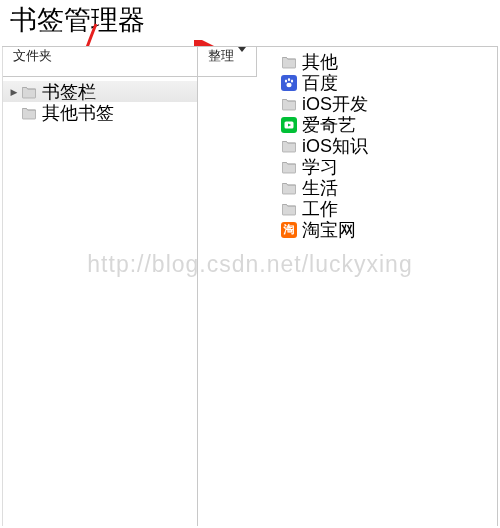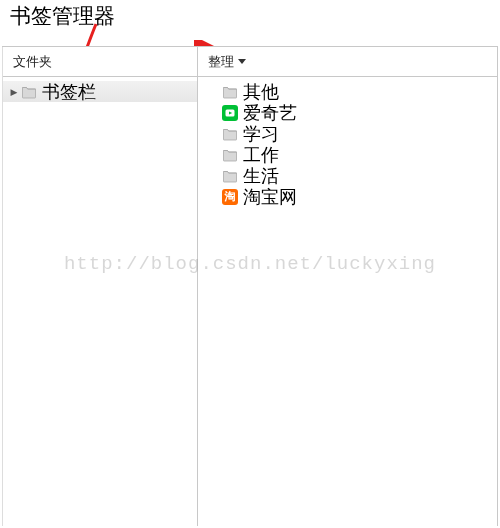--- a/index.html
+++ b/index.html
@@ -8,46 +8,46 @@
     font-family: "Helvetica Neue", Arial, "PingFang SC", "Microsoft YaHei", sans-serif;
     font-size: 13px;
     color: #000;
     width: 500px;
     height: 528px;
     position: relative;
   }
   .title-anno {
     position: absolute;
     top: 2px; left: 10px;
-    font-size: 21px;
+    font-size: 27px;
     font-family: "SimSun", serif;
     color: #000;
     text-align: center;
   }
   .pane {
     position: absolute;
     top: 46px; left: 2px; right: 2px; bottom: 2px;
     border-top: 1px solid #c8c8c8;
     display: flex;
   }
   .col-left {
     width: 196px;
     display: flex;
     flex-direction: column;
     border-left: 1px solid #ddd; 
   }
   .col-right {
     flex: 1;
     display: flex;
-    flex-direction: column;
+    flex-direction: row;
   }
   .header {
     height: 30px;
     display: flex;
-    align-items: center;
+    align-items: flex-start;
     border-bottom: 1px solid #c8c8c8;
     border-right: 1px solid #c8c8c8;
     padding: 0 10px;
     font-size: 13px;
     color: #222;
     background: #fff;
   }
   .header .label { margin-right: 2px; }
   .body {
     flex: 1;
@@ -109,23 +109,23 @@
     border-right: 4px solid transparent;
     border-top: 5px solid #333;
     margin-left: 2px;
   }
 
   
   .wm {
     position: absolute;
     left: 50%; top: 50%;
     transform: translate(-50%, -50%);
-    font-size: 19px;
+    font-size: 23px;
     color: rgba(140,140,140,0.35);
-    font-family: Liberation Mono, monospace;
+    font-family: Liberation Sans, sans-serif;
     letter-spacing: 1px;
     pointer-events: none;
     white-space: nowrap;
   }
 
   
   .arrow { position: absolute; pointer-events: none; }
 </style>
 </head>
 <body>
@@ -159,74 +159,113 @@
       <div class="row selected">
         <span class="tri">▶</span>
         <span class="icon folder">
             <svg width="16" height="16" viewBox="0 0 16 16">
     <path d="M1.5 3.5 h4 l1.2 1.5 H14.5 v8.5 a0.5 0.5 0 0 1 -0.5 0.5 H2 a0.5 0.5 0 0 1 -0.5 -0.5 Z" fill="#d8d8d8" stroke="#a9a9a9" stroke-width="0.8"></path>
     <path d="M1.5 3.5 h4 l1.2 1.5 H14.5" fill="none" stroke="#a9a9a9" stroke-width="0.8"></path>
   </svg>
           </span>
         <span class="text">书签栏</span>
       </div>
+      <div class="row indent">
+        <span class="tri">▶</span>
+        <span class="icon folder">
+            <svg width="16" height="16" viewBox="0 0 16 16">
+    <path d="M1.5 3.5 h4 l1.2 1.5 H14.5 v8.5 a0.5 0.5 0 0 1 -0.5 0.5 H2 a0.5 0.5 0 0 1 -0.5 -0.5 Z" fill="#d8d8d8" stroke="#a9a9a9" stroke-width="0.8"></path>
+    <path d="M1.5 3.5 h4 l1.2 1.5 H14.5" fill="none" stroke="#a9a9a9" stroke-width="0.8"></path>
+  </svg>
+          </span>
+        <span class="text">其他书签</span>
+      </div>
     </div>
   </div>
 
   <div class="col-right">
     <div class="header">
       <span class="label">整理</span>
       <span class="dd"></span>
     </div>
     <div class="body" id="right-list">
 
     <div class="row">
           <span class="icon folder">
             <svg width="16" height="16" viewBox="0 0 16 16">
     <path d="M1.5 3.5 h4 l1.2 1.5 H14.5 v8.5 a0.5 0.5 0 0 1 -0.5 0.5 H2 a0.5 0.5 0 0 1 -0.5 -0.5 Z" fill="#d8d8d8" stroke="#a9a9a9" stroke-width="0.8"></path>
     <path d="M1.5 3.5 h4 l1.2 1.5 H14.5" fill="none" stroke="#a9a9a9" stroke-width="0.8"></path>
   </svg>
           </span>
           <span class="text">其他</span>
         </div>
         <div class="row">
+          <span class="icon ibox baidu">
+      <svg width="12" height="12" viewBox="0 0 12 12">
+        <ellipse cx="3" cy="4" rx="1.1" ry="1.6" fill="#fff"></ellipse>
+        <ellipse cx="6" cy="2.6" rx="1.1" ry="1.5" fill="#fff"></ellipse>
+        <ellipse cx="9" cy="4" rx="1.1" ry="1.6" fill="#fff"></ellipse>
+        <ellipse cx="6" cy="8" rx="2.6" ry="2.2" fill="#fff"></ellipse>
+      </svg>
+          </span>
+          <span class="text">百度</span>
+        </div>
+        <div class="row">
+          <span class="icon folder">
+            <svg width="16" height="16" viewBox="0 0 16 16">
+    <path d="M1.5 3.5 h4 l1.2 1.5 H14.5 v8.5 a0.5 0.5 0 0 1 -0.5 0.5 H2 a0.5 0.5 0 0 1 -0.5 -0.5 Z" fill="#d8d8d8" stroke="#a9a9a9" stroke-width="0.8"></path>
+    <path d="M1.5 3.5 h4 l1.2 1.5 H14.5" fill="none" stroke="#a9a9a9" stroke-width="0.8"></path>
+  </svg>
+          </span>
+          <span class="text">iOS开发</span>
+        </div>
+        <div class="row">
           <span class="icon ibox iqiyi">
       <svg width="12" height="12" viewBox="0 0 12 12">
         <rect x="1.5" y="2.5" width="9" height="7" rx="1.5" fill="#fff"></rect>
         <path d="M5 4.5 L8.2 6 L5 7.5 Z" fill="#00c036"></path>
       </svg>
           </span>
           <span class="text">爱奇艺</span>
         </div>
         <div class="row">
           <span class="icon folder">
             <svg width="16" height="16" viewBox="0 0 16 16">
     <path d="M1.5 3.5 h4 l1.2 1.5 H14.5 v8.5 a0.5 0.5 0 0 1 -0.5 0.5 H2 a0.5 0.5 0 0 1 -0.5 -0.5 Z" fill="#d8d8d8" stroke="#a9a9a9" stroke-width="0.8"></path>
     <path d="M1.5 3.5 h4 l1.2 1.5 H14.5" fill="none" stroke="#a9a9a9" stroke-width="0.8"></path>
   </svg>
           </span>
+          <span class="text">iOS知识</span>
+        </div>
+        <div class="row">
+          <span class="icon folder">
+            <svg width="16" height="16" viewBox="0 0 16 16">
+    <path d="M1.5 3.5 h4 l1.2 1.5 H14.5 v8.5 a0.5 0.5 0 0 1 -0.5 0.5 H2 a0.5 0.5 0 0 1 -0.5 -0.5 Z" fill="#d8d8d8" stroke="#a9a9a9" stroke-width="0.8"></path>
+    <path d="M1.5 3.5 h4 l1.2 1.5 H14.5" fill="none" stroke="#a9a9a9" stroke-width="0.8"></path>
+  </svg>
+          </span>
           <span class="text">学习</span>
         </div>
         <div class="row">
           <span class="icon folder">
             <svg width="16" height="16" viewBox="0 0 16 16">
     <path d="M1.5 3.5 h4 l1.2 1.5 H14.5 v8.5 a0.5 0.5 0 0 1 -0.5 0.5 H2 a0.5 0.5 0 0 1 -0.5 -0.5 Z" fill="#d8d8d8" stroke="#a9a9a9" stroke-width="0.8"></path>
     <path d="M1.5 3.5 h4 l1.2 1.5 H14.5" fill="none" stroke="#a9a9a9" stroke-width="0.8"></path>
   </svg>
           </span>
+          <span class="text">生活</span>
+        </div>
+        <div class="row">
+          <span class="icon folder">
+            <svg width="16" height="16" viewBox="0 0 16 16">
+    <path d="M1.5 3.5 h4 l1.2 1.5 H14.5 v8.5 a0.5 0.5 0 0 1 -0.5 0.5 H2 a0.5 0.5 0 0 1 -0.5 -0.5 Z" fill="#d8d8d8" stroke="#a9a9a9" stroke-width="0.8"></path>
+    <path d="M1.5 3.5 h4 l1.2 1.5 H14.5" fill="none" stroke="#a9a9a9" stroke-width="0.8"></path>
+  </svg>
+          </span>
           <span class="text">工作</span>
-        </div>
-        <div class="row">
-          <span class="icon folder">
-            <svg width="16" height="16" viewBox="0 0 16 16">
-    <path d="M1.5 3.5 h4 l1.2 1.5 H14.5 v8.5 a0.5 0.5 0 0 1 -0.5 0.5 H2 a0.5 0.5 0 0 1 -0.5 -0.5 Z" fill="#d8d8d8" stroke="#a9a9a9" stroke-width="0.8"></path>
-    <path d="M1.5 3.5 h4 l1.2 1.5 H14.5" fill="none" stroke="#a9a9a9" stroke-width="0.8"></path>
-  </svg>
-          </span>
-          <span class="text">生活</span>
         </div>
         <div class="row">
           <span class="icon ibox taobao">淘</span>
           <span class="text">淘宝网</span>
         </div>
       </div>
   </div>
 
 </div>
 

